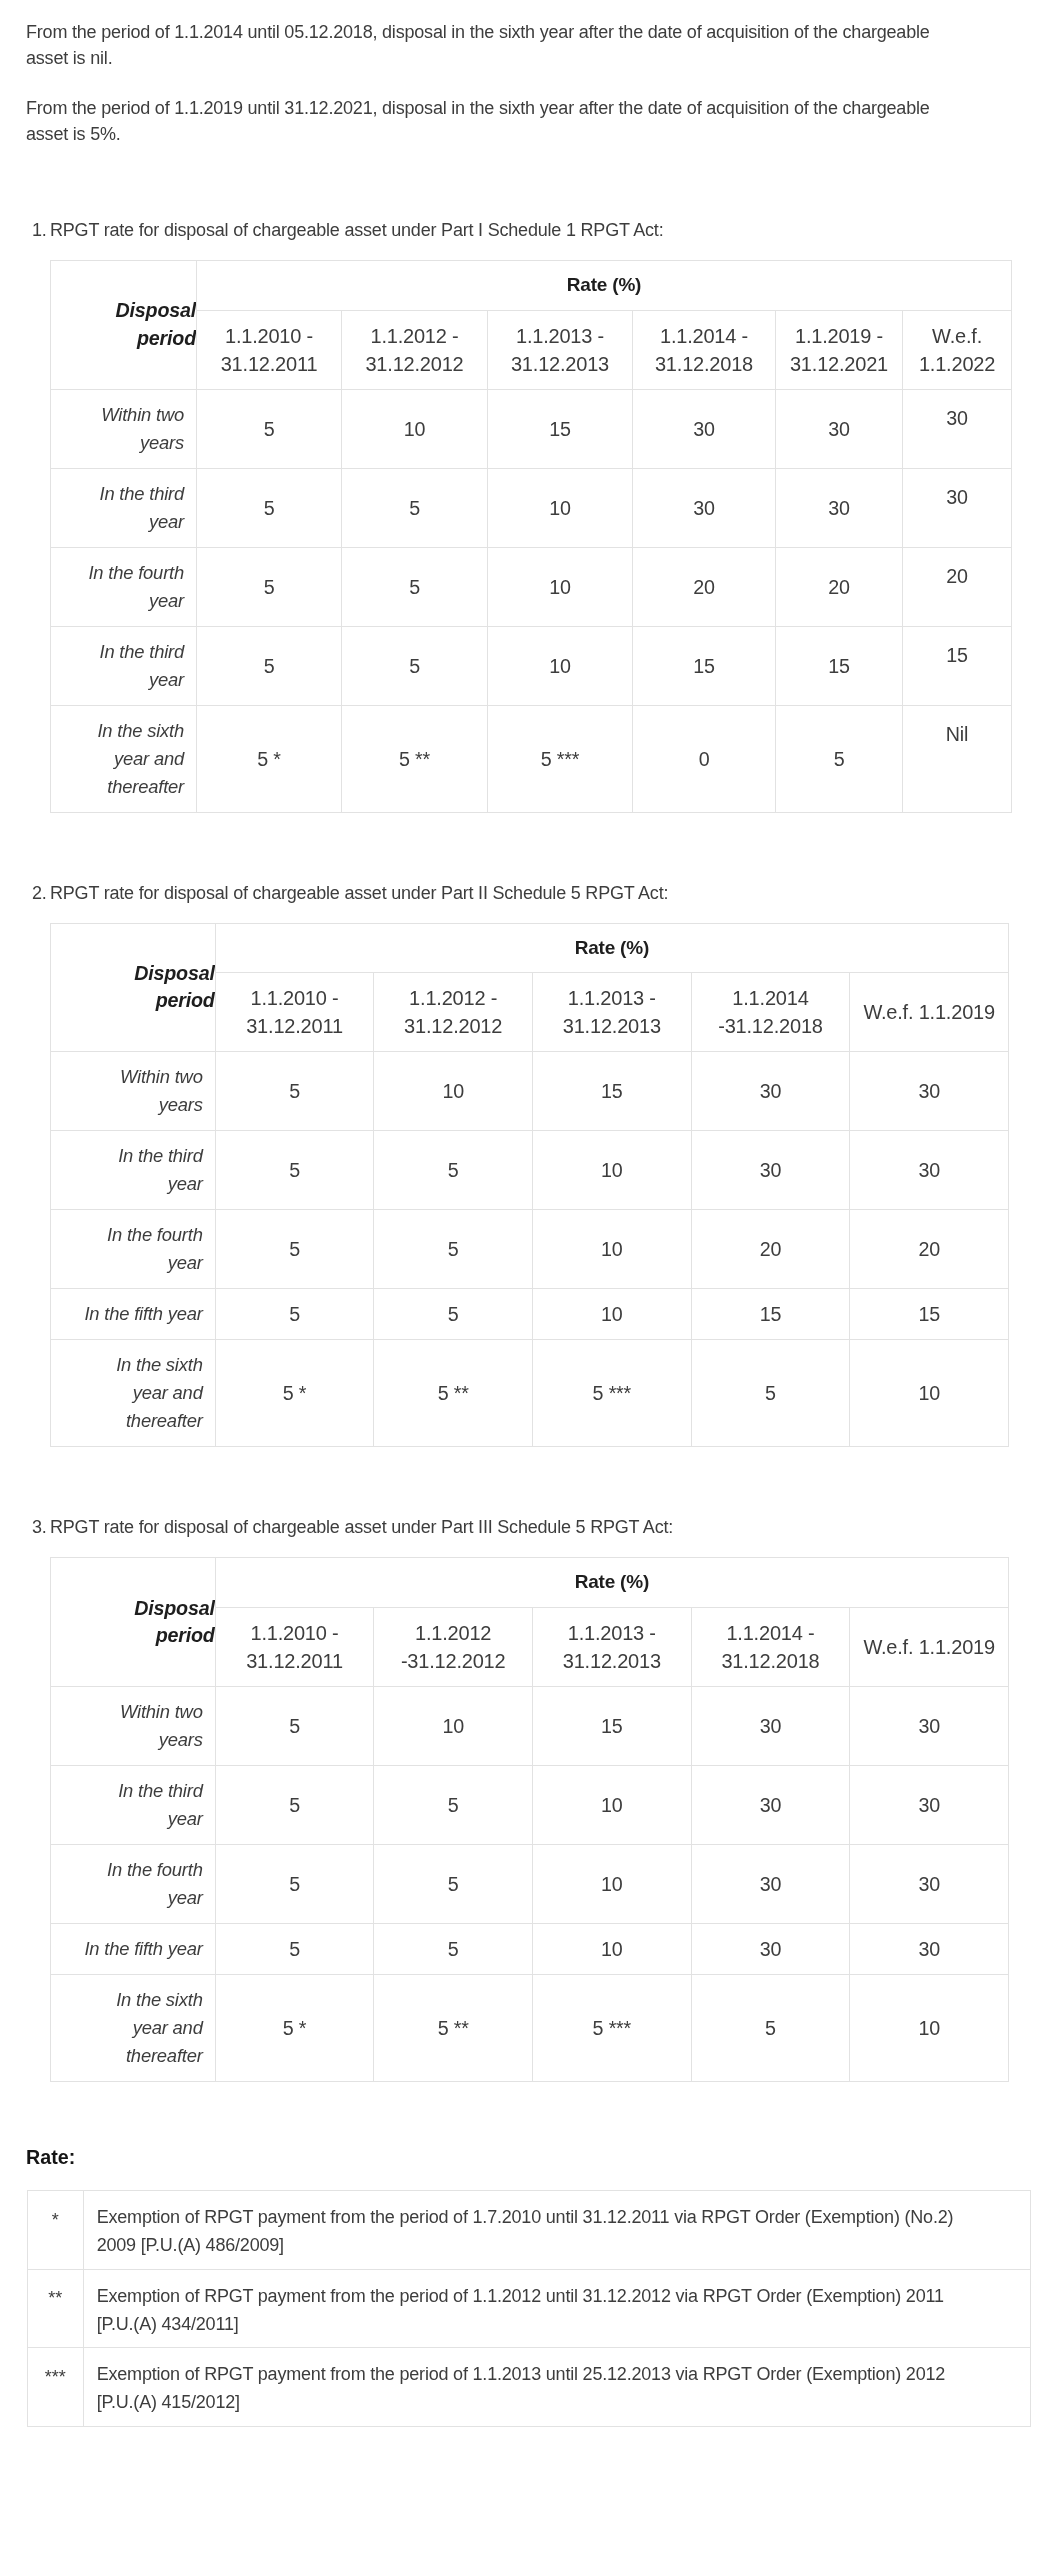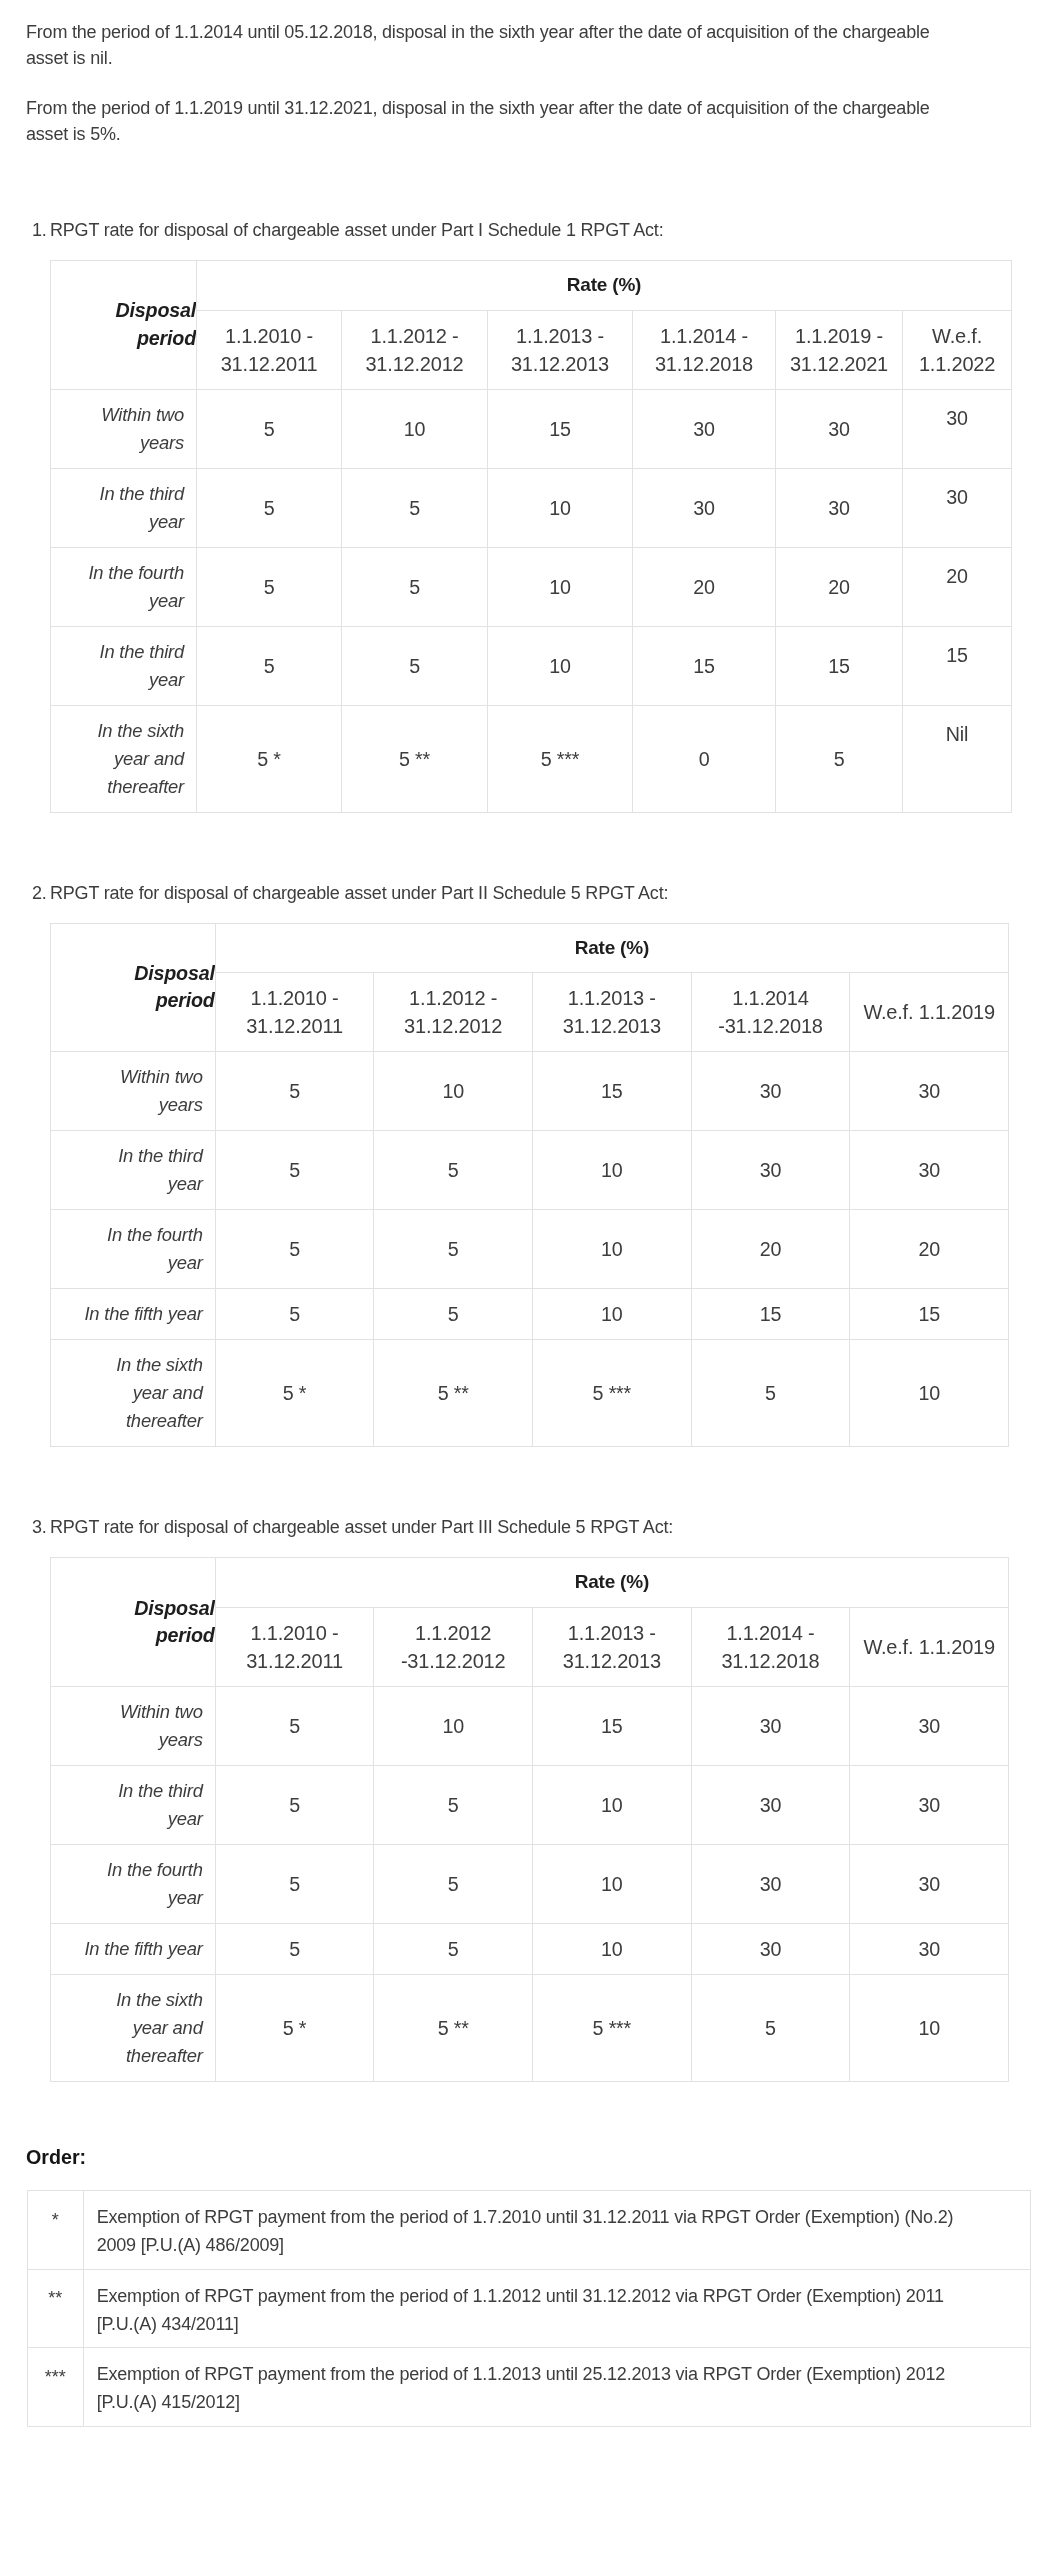--- a/index.html
+++ b/index.html
@@ -284,21 +284,21 @@
               <td class="val">5 *</td>
               <td class="val">5 **</td>
               <td class="val">5 ***</td>
               <td class="val">5</td>
               <td class="val">10</td>
             </tr>
           </tbody>
         </table></li>
     </ol>
 
-  <h4 class="notes-heading">Order:</h4>
+  <h4 class="notes-heading">Rate:</h4>
 
   <table class="notes-table">
     <tbody id="notes-body">
         <tr>
           <td class="mark">*</td>
           <td class="ntext">Exemption of RPGT payment from the period of 1.7.2010 until 31.12.2011 via RPGT Order (Exemption) (No.2)
 2009 [P.U.(A) 486/2009]</td>
         </tr>
         <tr>
           <td class="mark">**</td>

